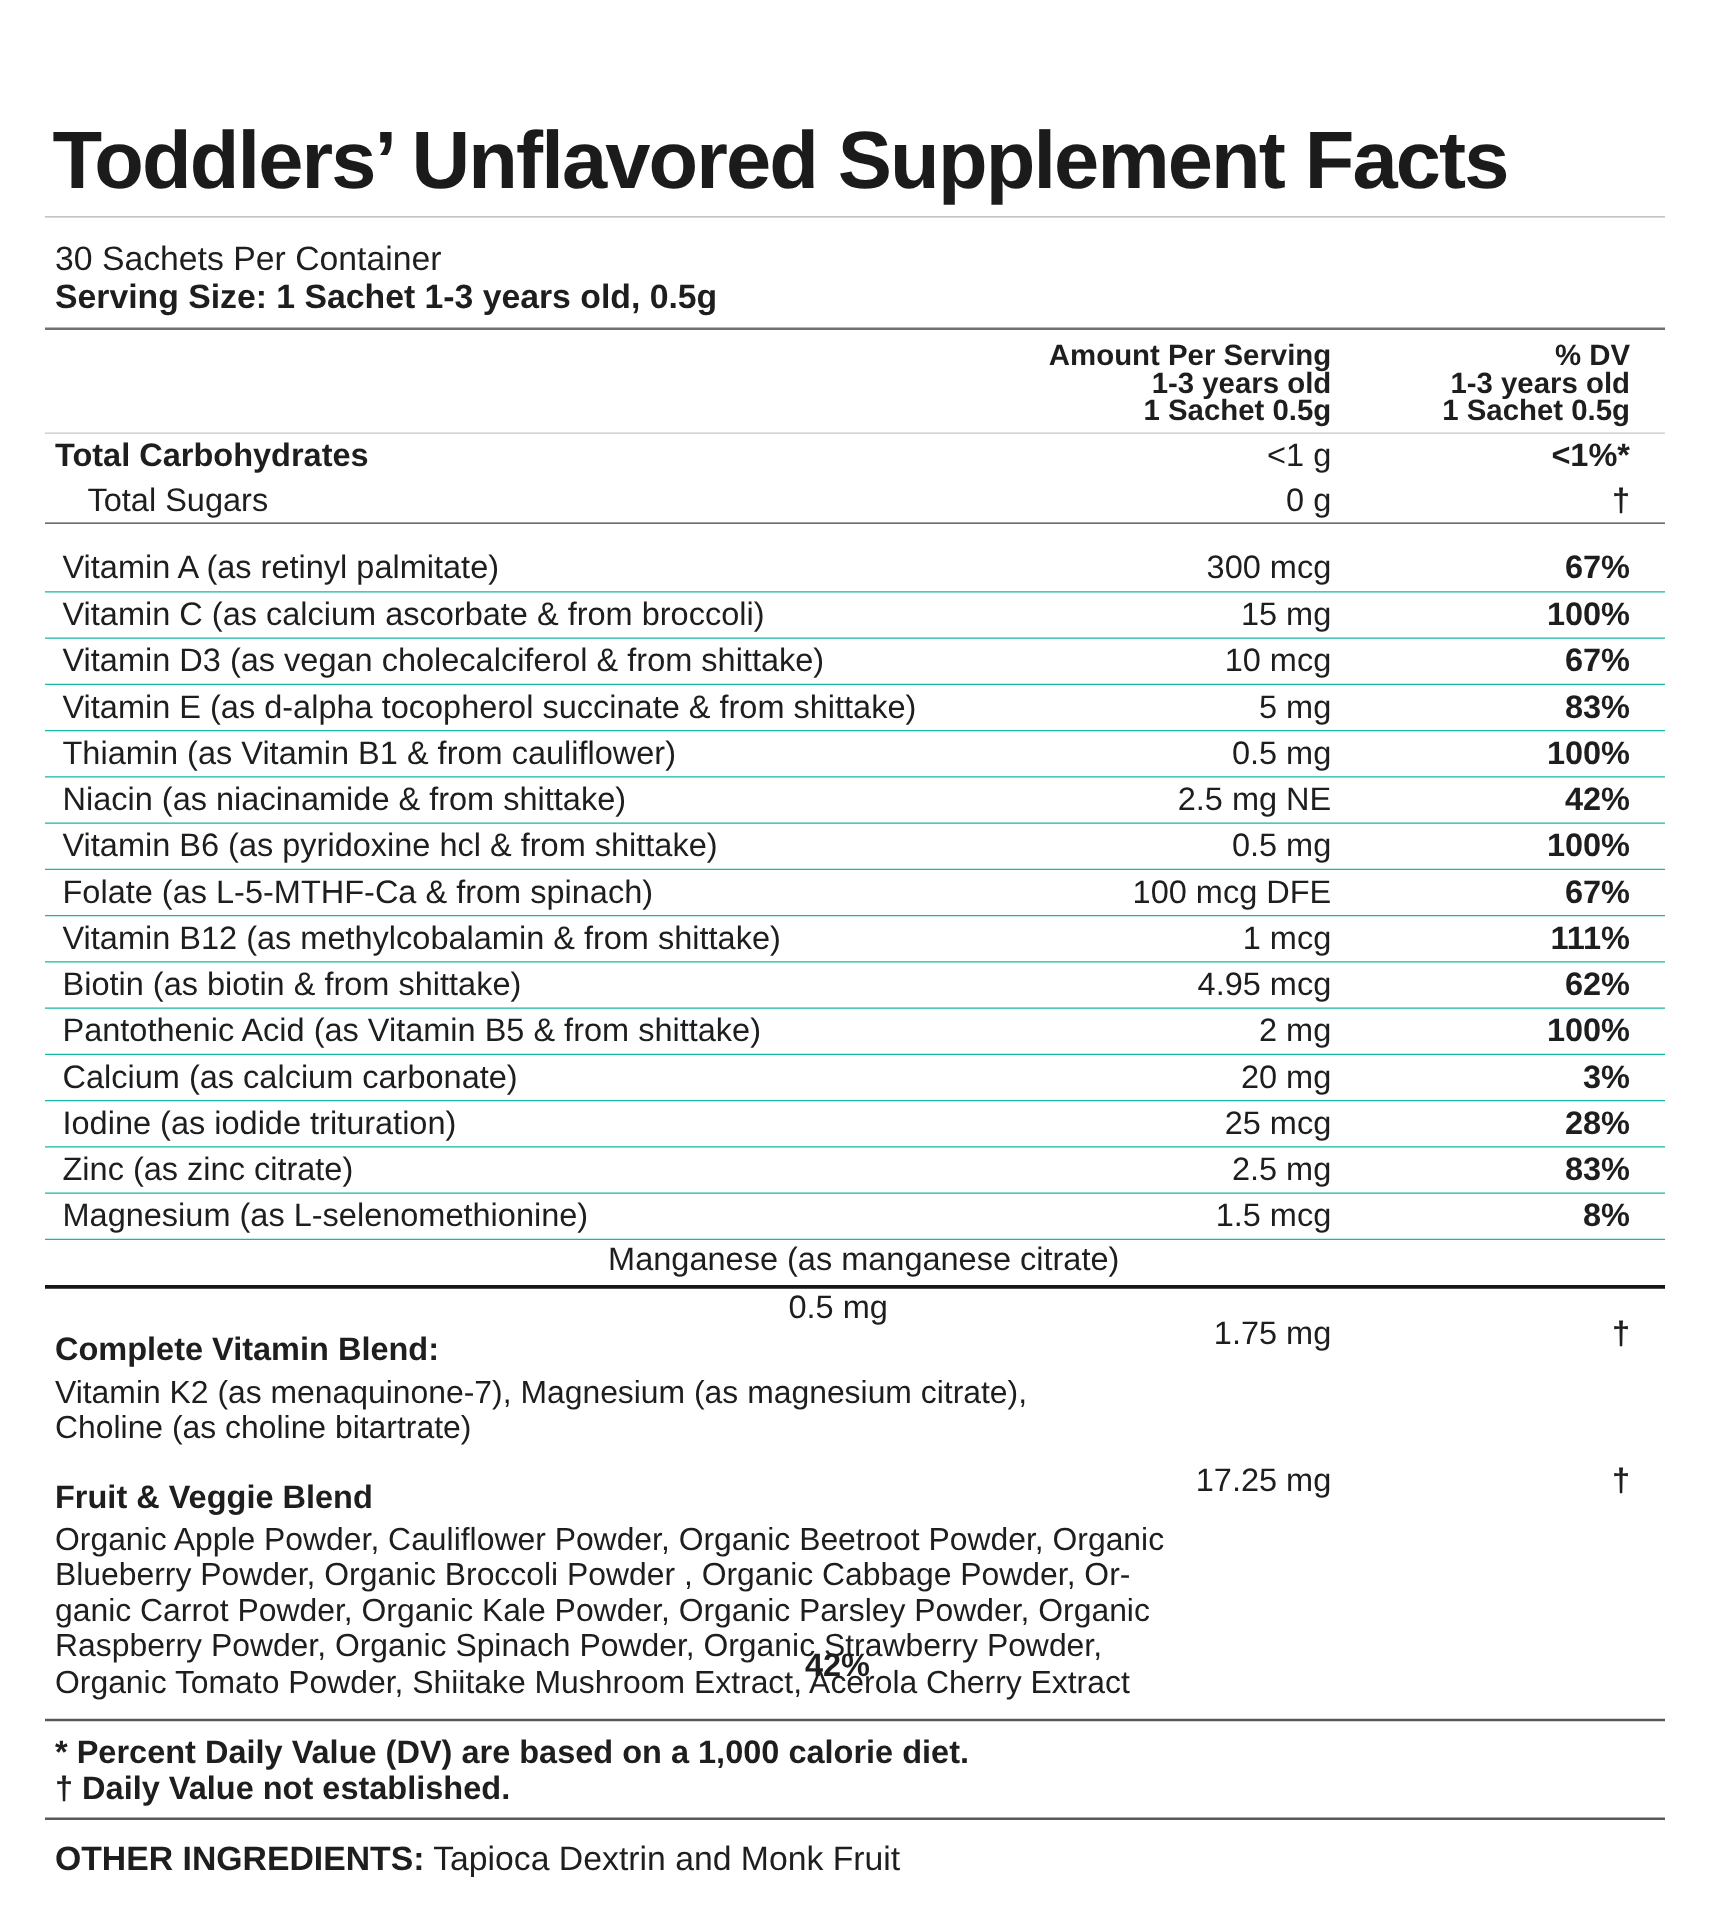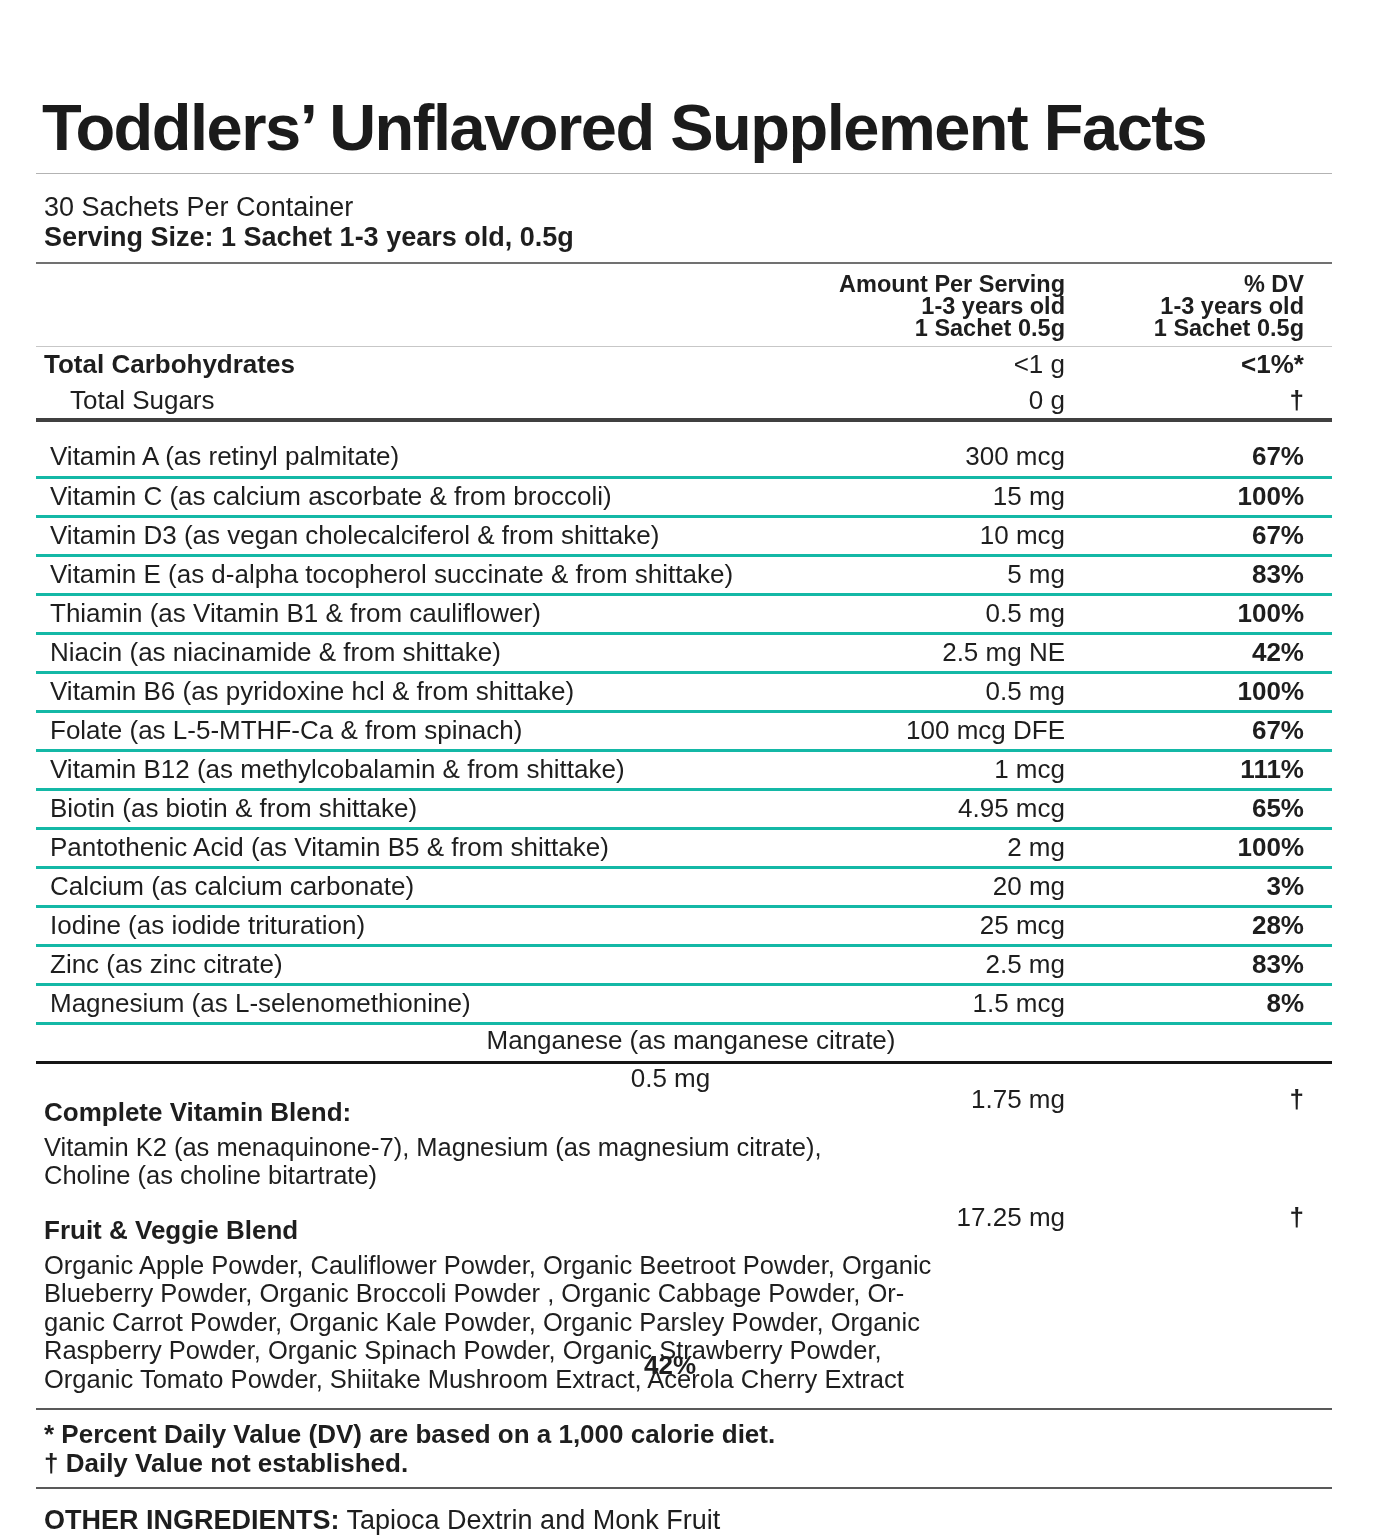--- a/index.html
+++ b/index.html
@@ -43,29 +43,29 @@
   .col-amount { flex: 0 0 300px; text-align: right; padding-right: 27px; box-sizing: border-box; }
   .col-dv     { flex: 0 0 240px; text-align: right; padding-right: 28px; box-sizing: border-box; font-weight: 700; }
   
   .header-row { align-items: flex-start; padding: 9px 0 7px 0; font-size: 23.5px; }
   .header-row .col-amount, .header-row .col-dv {
     font-weight: 700;
     white-space: pre-line;
     line-height: 22px;
   }
   
-  .carbs { border-bottom: 4px solid #404040; }
+  .carbs { border-bottom: 1px solid #404040; }
   .carbs .row { height: 35.5px; font-size: 26px; }
   .carbs .row.first .col-label { padding-left: 8px; font-weight: 700; }
   .carbs .row.second .col-label { padding-left: 34px; }
   
   .vitamins .row {
     height: 36px;
     font-size: 26px;
-    border-bottom: 3px solid #14b8a6;
+    border-bottom: 1px solid #14b8a6;
   }
   .vitamins .row .col-label { padding-left: 14px; }
   .vitamins .row:first-child { height: 50px; align-items: flex-end; padding-bottom: 4px; }
   .vitamins .row:last-child  { border-bottom: 3px solid #161616; flex-direction: column; }
   .vitamins .row:last-child .col-amount { transform: translateY(7px); }
   .vitamins .row:last-child .col-dv     { transform: translateY(-6px); }
   
   .blend-head { align-items: flex-start; font-size: 26px; }
   .blend-head .col-label { padding-left: 8px; padding-top: 13px; font-weight: 700; }
   .blend-1 .blend-head { margin-top: 20px; }
@@ -166,21 +166,21 @@
         <span class="col-dv">67%</span>
       </div>
       <div class="row">
         <span class="col-label">Vitamin B12 (as methylcobalamin &amp; from shittake)</span>
         <span class="col-amount">1 mcg</span>
         <span class="col-dv">111%</span>
       </div>
       <div class="row">
         <span class="col-label">Biotin (as biotin &amp; from shittake)</span>
         <span class="col-amount">4.95 mcg</span>
-        <span class="col-dv">65%</span>
+        <span class="col-dv">62%</span>
       </div>
       <div class="row">
         <span class="col-label">Pantothenic Acid (as Vitamin B5 &amp; from shittake)</span>
         <span class="col-amount">2 mg</span>
         <span class="col-dv">100%</span>
       </div>
       <div class="row">
         <span class="col-label">Calcium (as calcium carbonate)</span>
         <span class="col-amount">20 mg</span>
         <span class="col-dv">3%</span>

